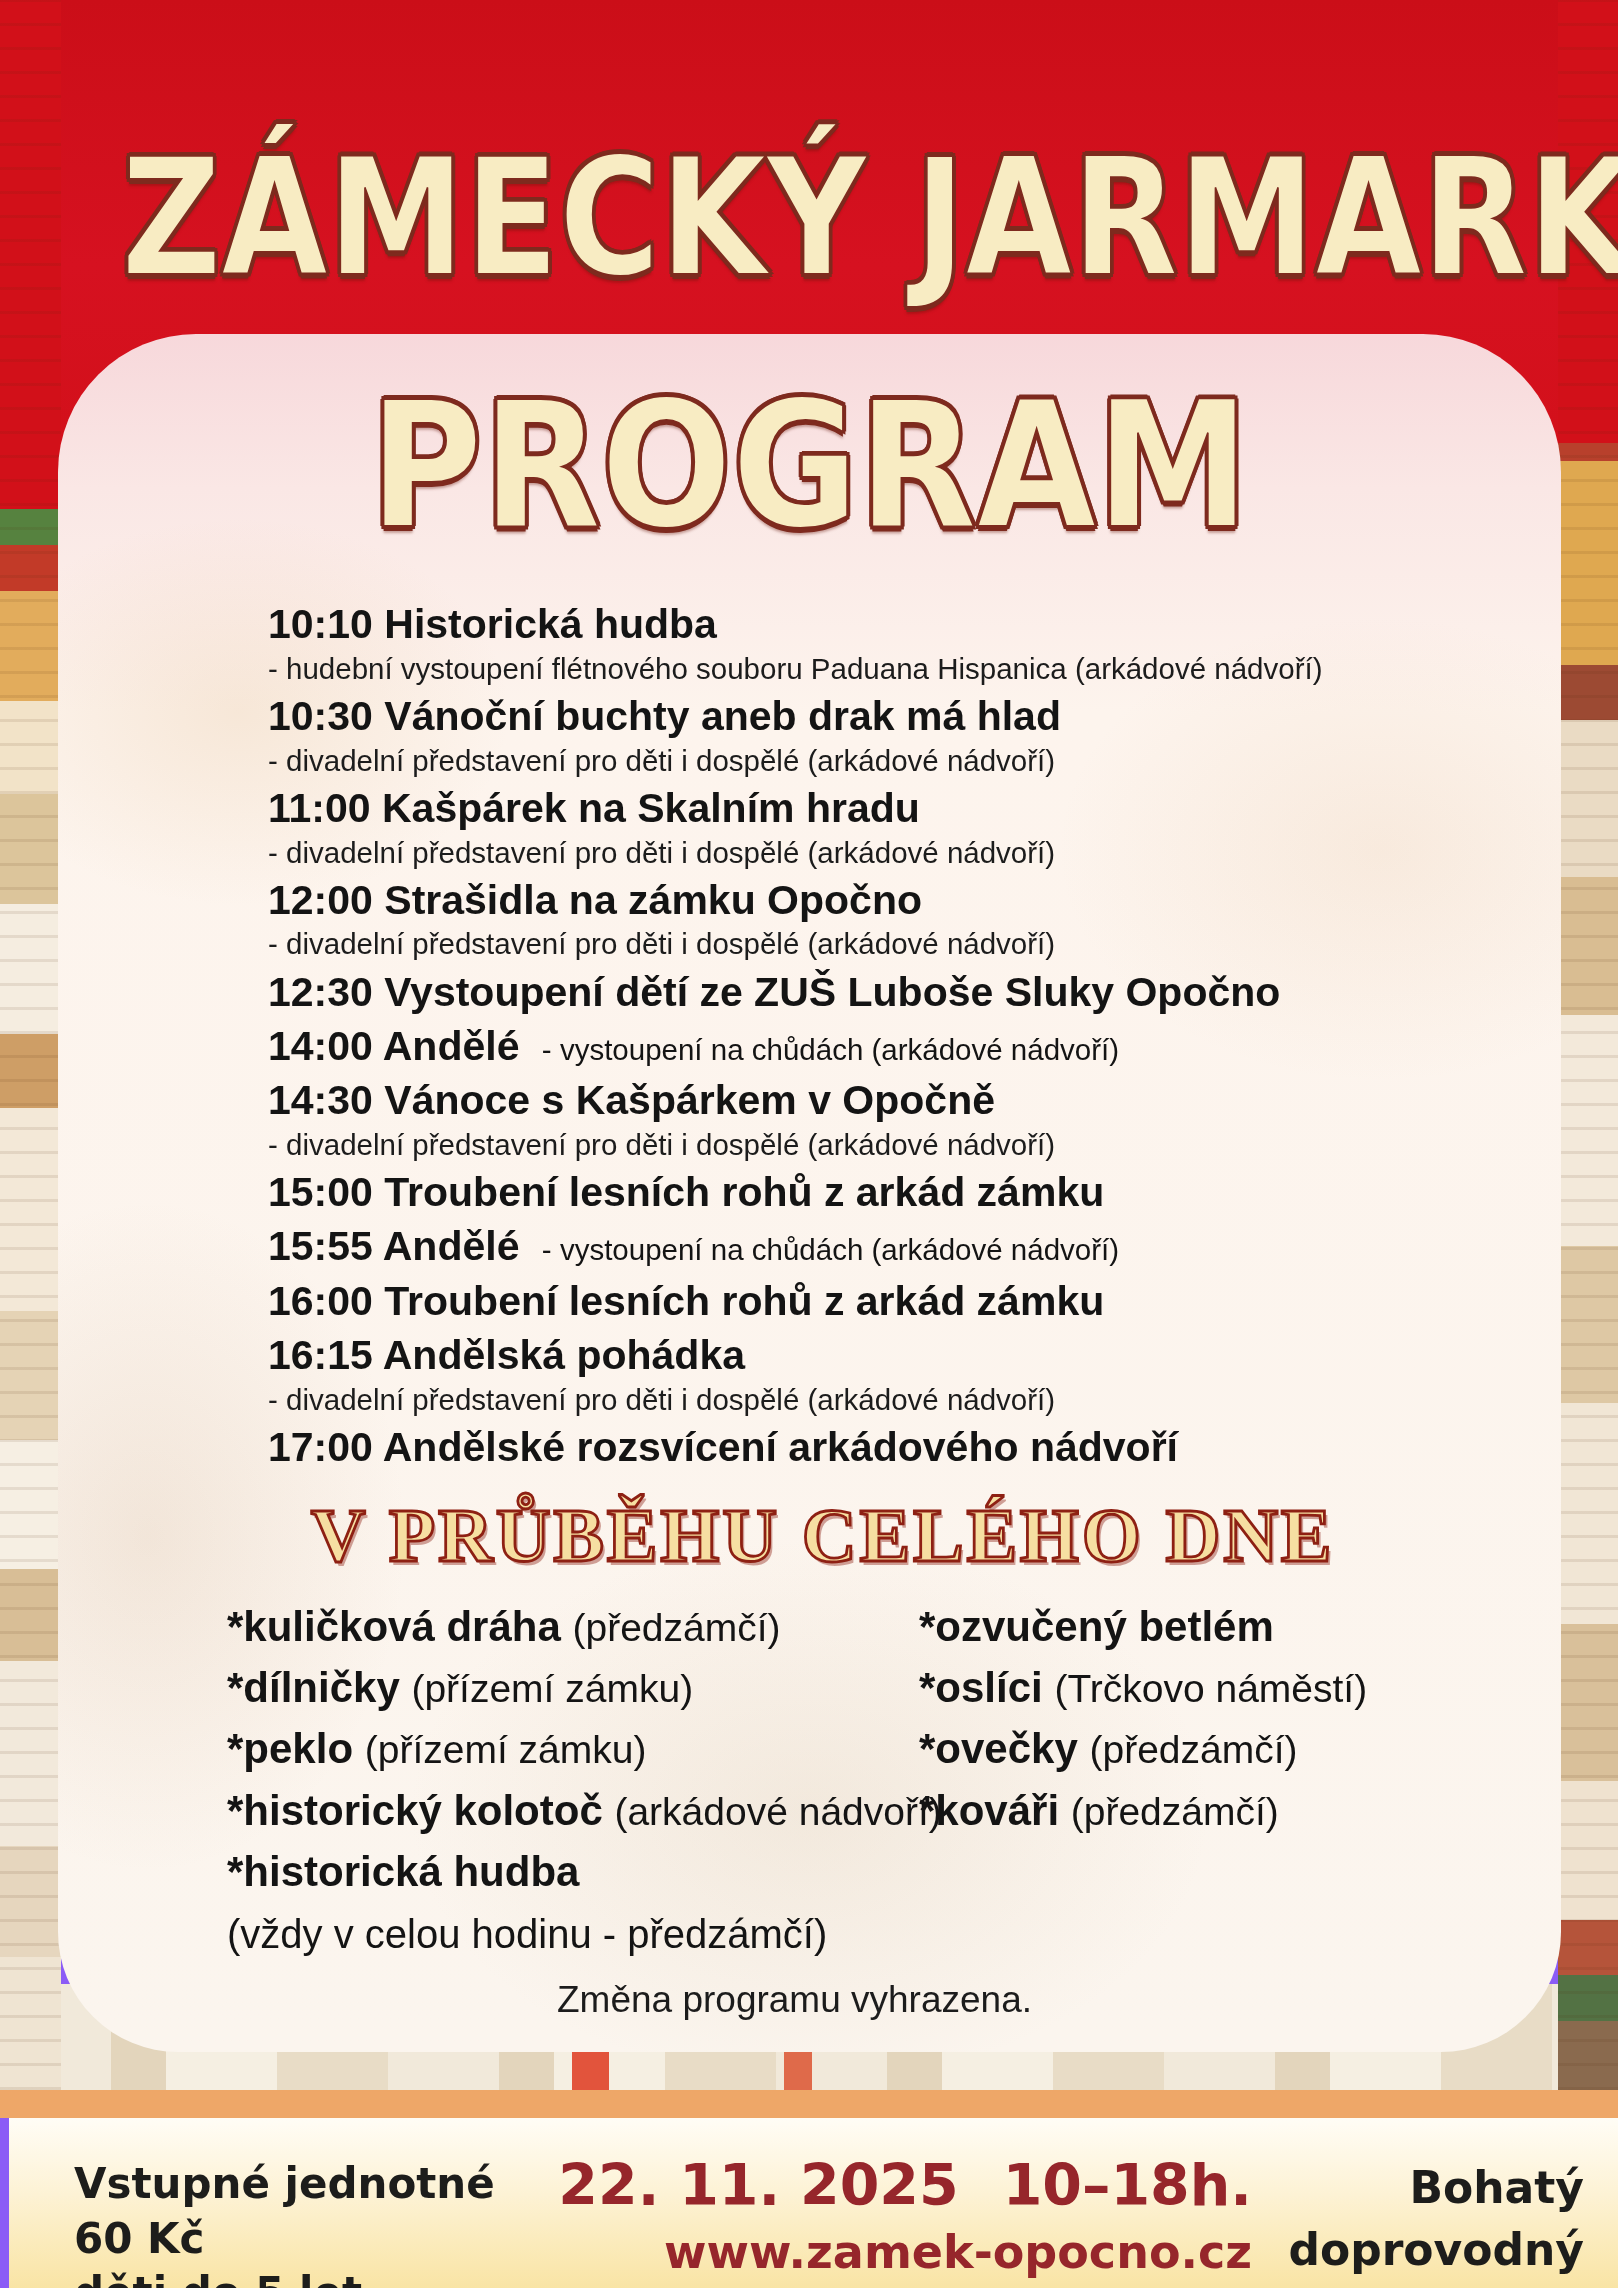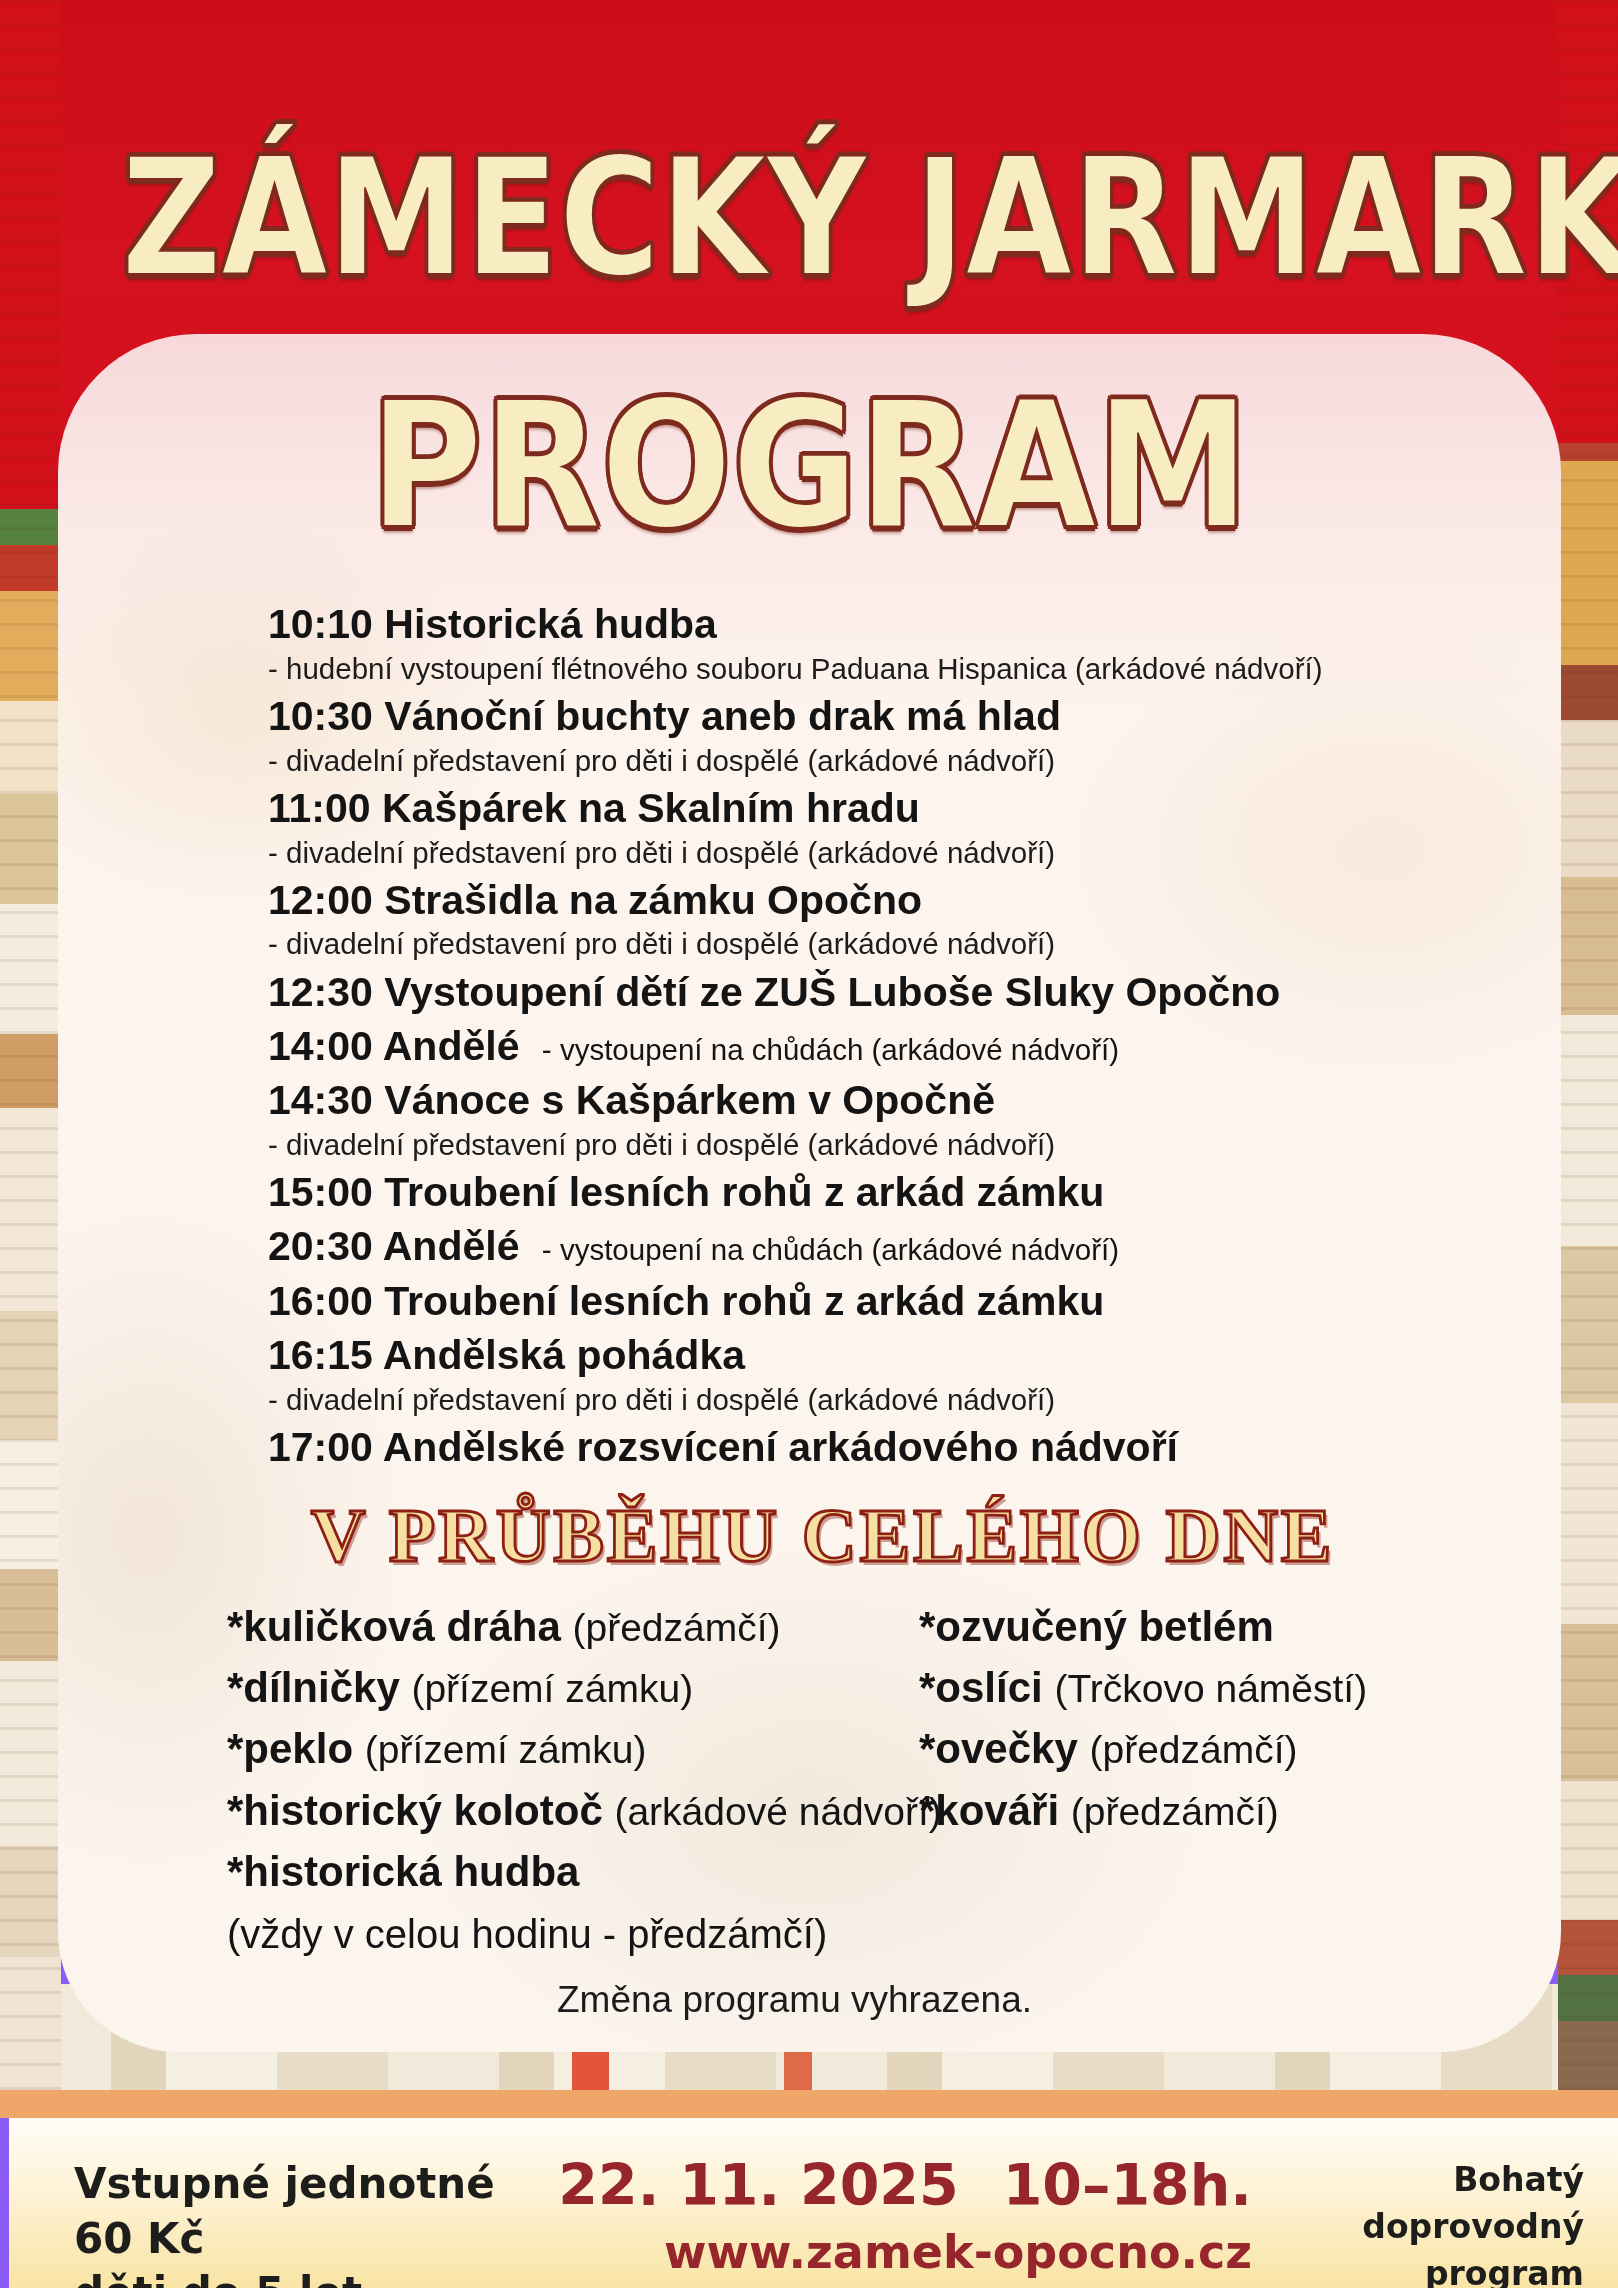--- a/index.html
+++ b/index.html
@@ -102,21 +102,21 @@
     position:absolute;left:9px;top:2118px;width:1619px;height:171px;z-index:5;
     background:linear-gradient(180deg,#fffdf6 0%,#fdf2d4 45%,#f9e4a4 100%);
     display:flex;box-sizing:border-box;padding:39px 44px 0 65px;
     font-family:"DejaVu Sans",sans-serif;font-weight:bold;color:#1d1d1b;
   }
   .f-left{width:443px;font-size:42px;line-height:1.3;}
   .f-center{flex:1;text-align:right;color:#96262b;}
   .f-date-line{font-size:57px;line-height:1;white-space:nowrap;}
   .f-hours{margin-left:44px;}
   .f-url{font-size:46px;line-height:1;margin-top:14.8px;}
-  .f-right{width:332px;text-align:right;font-size:33px;line-height:1.42;}
+  .f-right{width:332px;text-align:right;font-size:44px;line-height:1.42;}
 </style>
 </head>
 <body>
 
 <div class="page">
 
   <div class="edge-strip left"></div>
   <div class="edge-strip right"></div>
   <div class="bottom-illustration"></div>
   <div class="red-band"></div>
@@ -161,21 +161,21 @@
         <div class="entry-title"><span>14:30</span> <span>Vánoce s Kašpárkem v Opočně</span> </div>
         <div class="entry-desc">- divadelní představení pro děti i dospělé (arkádové nádvoří)</div>
       </div>
 
       <div class="entry">
         <div class="entry-title"><span>15:00</span> <span>Troubení lesních rohů z arkád zámku</span> </div>
 
       </div>
 
       <div class="entry">
-        <div class="entry-title"><span>20:30</span> <span>Andělé</span> <span class="inline">- vystoupení na chůdách (arkádové nádvoří)</span></div>
+        <div class="entry-title"><span>15:55</span> <span>Andělé</span> <span class="inline">- vystoupení na chůdách (arkádové nádvoří)</span></div>
 
       </div>
 
       <div class="entry">
         <div class="entry-title"><span>16:00</span> <span>Troubení lesních rohů z arkád zámku</span> </div>
 
       </div>
 
       <div class="entry">
         <div class="entry-title"><span>16:15</span> <span>Andělská pohádka</span> </div>

